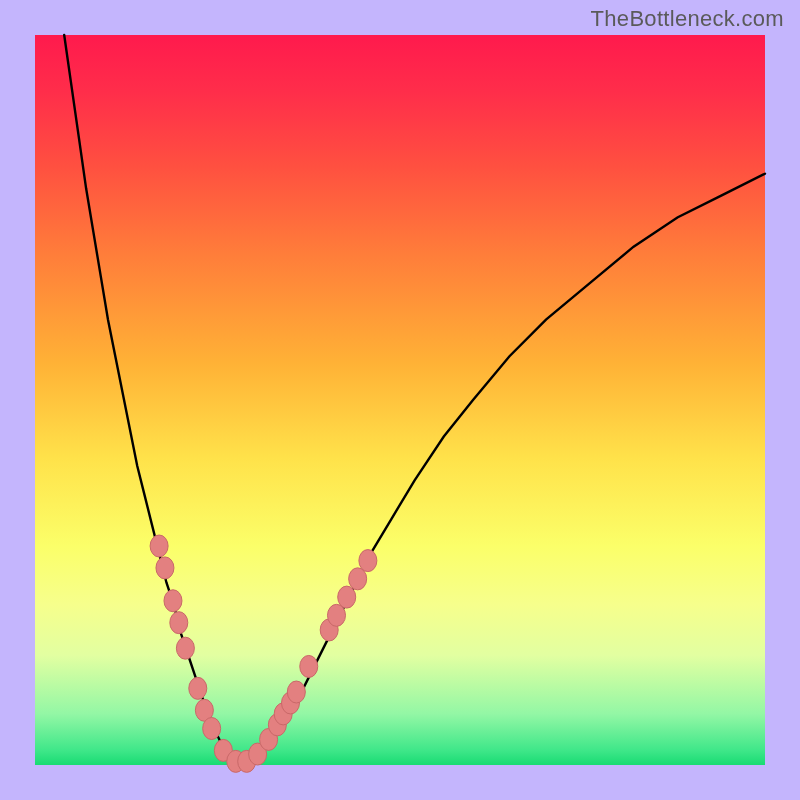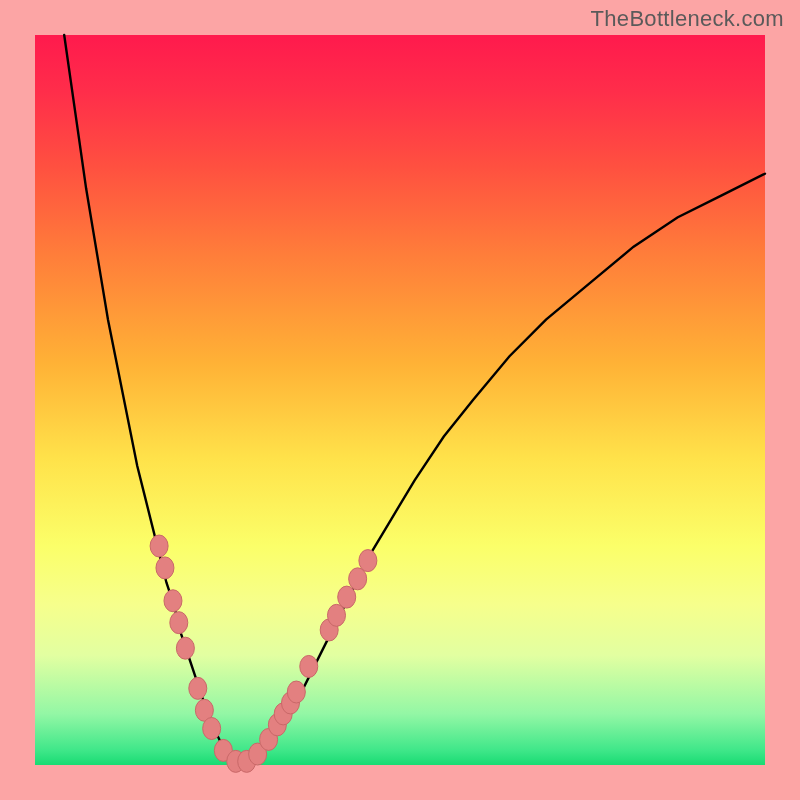--- a/index.html
+++ b/index.html
@@ -10,21 +10,21 @@
     overflow: hidden;
     background: #000;
     font-family: Arial, Helvetica, sans-serif;
   }
   .frame {
     position: absolute;
     top: 0;
     left: 0;
     width: 800px;
     height: 800px;
-    background: #fca5a5;
+    background: #c4b5fd;
   }
   .plot {
     position: absolute;
     top: 35px;
     left: 35px;
     width: 730px;
     height: 730px;
     background: linear-gradient(to bottom,
       #ff1a4d 0%,
       #ff2e4a 8%,

